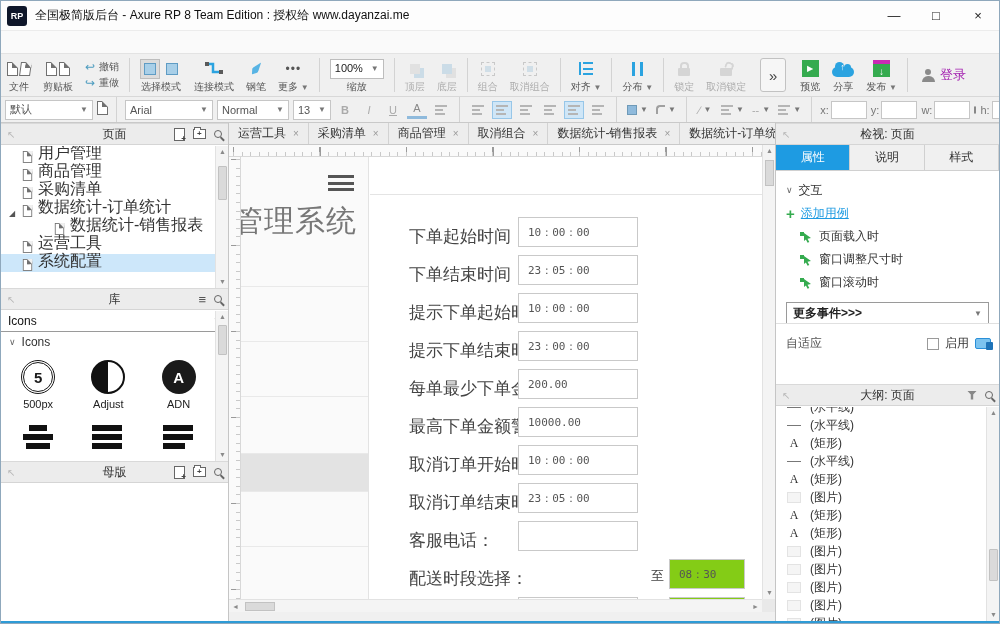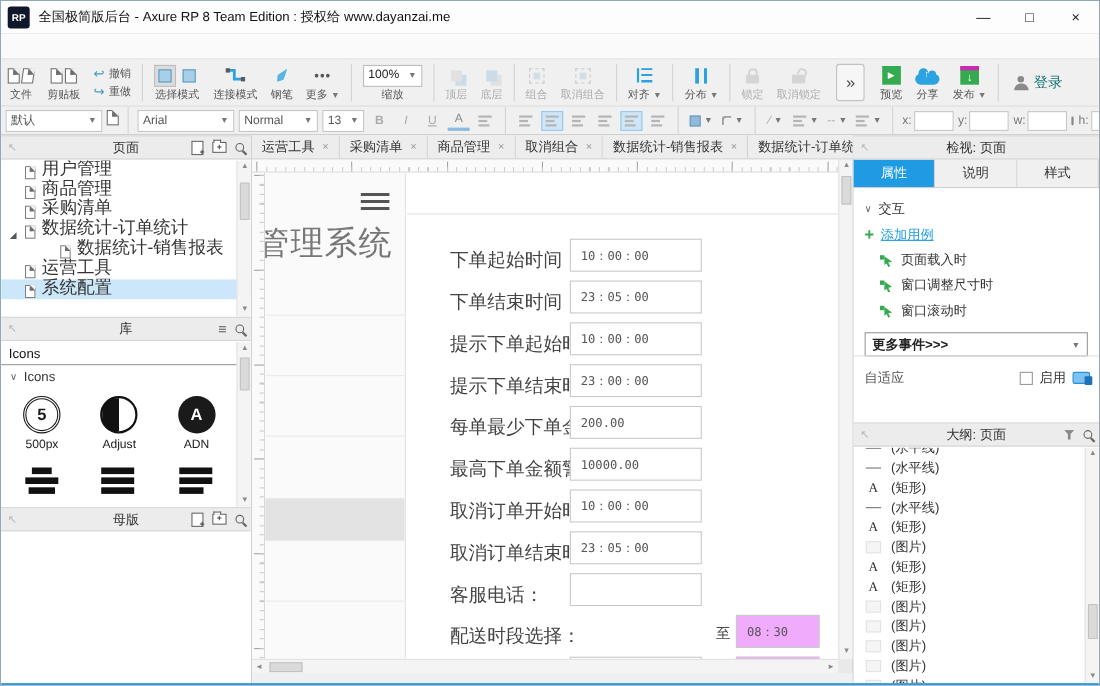--- a/index.html
+++ b/index.html
@@ -65,21 +65,21 @@
   .cloudwrap .cl{position:absolute;bottom:0;left:0;width:22px;height:10px;background:#2ba3e0;border-radius:6px;}
   .cloudwrap .cl::before{content:"";position:absolute;left:3px;top:-5px;width:9px;height:9px;background:#2ba3e0;border-radius:50%;}
   .cloudwrap .cl::after{content:"";position:absolute;right:3px;top:-3px;width:7px;height:7px;background:#2ba3e0;border-radius:50%;}
   .cloudwrap .up{position:absolute;left:8px;top:3px;color:#fff;font-size:9px;z-index:2;}
   .pub-ic{width:17px;height:17px;background:#35ab4f;position:relative;color:#fff;font-size:10px;
           display:flex;align-items:flex-end;justify-content:center;}
   .pub-ic::before{content:"";position:absolute;top:0;left:0;right:0;height:4px;background:#c92bb4;}
   .person-ic{width:13px;height:13px;position:relative;display:inline-block;}
   .person-ic::before{content:"";position:absolute;left:3.5px;top:0;width:6px;height:6px;border-radius:50%;background:#8a8a8a;}
   .person-ic::after{content:"";position:absolute;left:0;bottom:0;width:13px;height:6px;border-radius:6px 6px 0 0;background:#8a8a8a;}
-  #login-btn{display:flex;align-items:center;gap:5px;font-size:13px;color:#0f766e;padding:0 10px;flex:none;}
+  #login-btn{display:flex;align-items:center;gap:5px;font-size:13px;color:#a21caf;padding:0 10px;flex:none;}
 
   
   #tbformat{position:absolute;top:96px;left:0;width:100%;height:26px;background:#f0f0f0;
             border-bottom:1px solid #c9c9c9;display:flex;align-items:center;gap:4px;padding:0 4px;overflow:hidden;}
   .fsel{background:#fff;border:1px solid #c6c6c6;height:20px;display:flex;align-items:center;
         justify-content:space-between;padding:0 4px;font-size:11px;color:#555;flex:none;}
   .fbtn{height:18px;min-width:20px;display:flex;align-items:center;justify-content:center;
         font-size:11px;color:#aaa;flex:none;padding:0 2px;}
   .fbtn.on{background:#cfe6f7;border:1px solid #97c6e8;}
   .bars-g{width:12px;height:10px;background:
@@ -176,21 +176,21 @@
   #dtitle{position:absolute;left:-8px;top:44px;font-size:30px;color:#777;letter-spacing:1px;white-space:nowrap;}
   .dv{position:absolute;left:0;right:0;height:1px;background:#e9e9e9;}
   #dselband{position:absolute;left:0;right:0;top:296px;height:38px;background:#e3e3e3;}
   #formtop{position:absolute;left:129px;right:0;top:37px;height:1px;background:#e4e4e4;}
   #formrows{position:absolute;left:0;top:60px;right:0;display:flex;flex-direction:column;gap:8px;}
   .frow{position:relative;height:30px;flex:none;}
   .flabel{position:absolute;left:168px;top:8px;font-size:17px;color:#444;}
   .fbox{position:absolute;left:277px;top:0;width:120px;height:30px;border:1px solid #c9c9c9;background:#fff;
         display:flex;align-items:center;padding-left:9px;font-family:"DejaVu Sans Mono",monospace;font-size:11px;color:#555;}
   .fjoin{position:absolute;left:410px;top:8px;font-size:13px;color:#444;}
-  .fbox2{position:absolute;left:428px;top:0;width:76px;height:30px;border:1px solid #c9c9c9;background:#f0abfc;
+  .fbox2{position:absolute;left:428px;top:0;width:76px;height:30px;border:1px solid #c9c9c9;background:#84cc16;
         display:flex;align-items:center;padding-left:9px;font-family:"DejaVu Sans Mono",monospace;font-size:11px;color:#555;}
   #cvscroll{position:absolute;top:22px;right:0;width:13px;bottom:22px;background:#f4f4f4;border-left:1px solid #e2e2e2;}
   #chscroll{position:absolute;left:0;right:13px;bottom:9px;height:13px;background:#f4f4f4;border-top:1px solid #e2e2e2;}
   #chscroll .sarrow{position:absolute;top:0;height:13px;width:13px;font-size:7px;color:#8a8a8a;text-align:center;line-height:13px;}
   #chscroll .thumb{position:absolute;left:16px;top:1.5px;height:9px;width:30px;background:#dadada;border:1px solid #c2c2c2;}
   #cbotstrip{position:absolute;left:0;right:0;bottom:0;height:9px;background:#f0f0f0;}
 
   
   #rightbar{position:absolute;left:775px;top:122px;right:0;bottom:2px;background:#fff;}
   #inspector{position:absolute;top:0;left:0;right:0;height:261px;}

